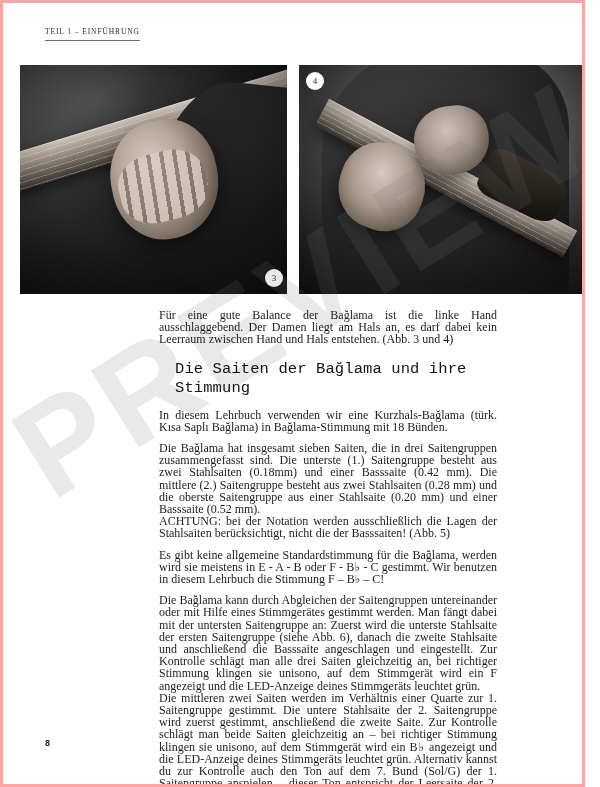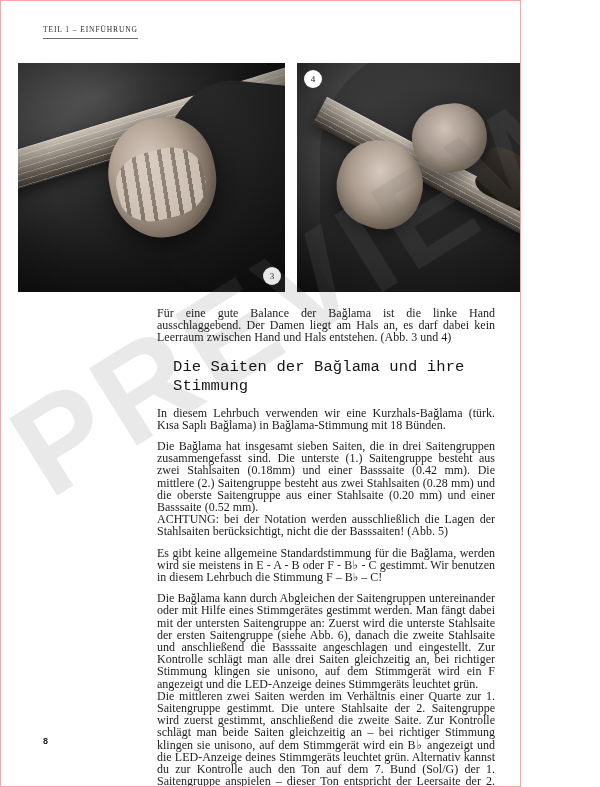--- a/index.html
+++ b/index.html
@@ -5,24 +5,24 @@
   html, body {
     margin: 0;
     padding: 0;
     background: #ffffff;
   }
   body {
     font-family: "Liberation Serif", serif;
   }
   .page {
     position: relative;
-    width: 521px;
+    width: 585px;
     height: 787px;
     background: #ffffff;
-    border: 1px solid #fca5a5;
+    border: 3px solid #fca5a5;
     box-sizing: border-box;
     overflow: hidden;
   }
 
   
   .running-head {
     position: absolute;
     left: 42px;
     top: 24px;
     font-family: "Liberation Serif", serif;

